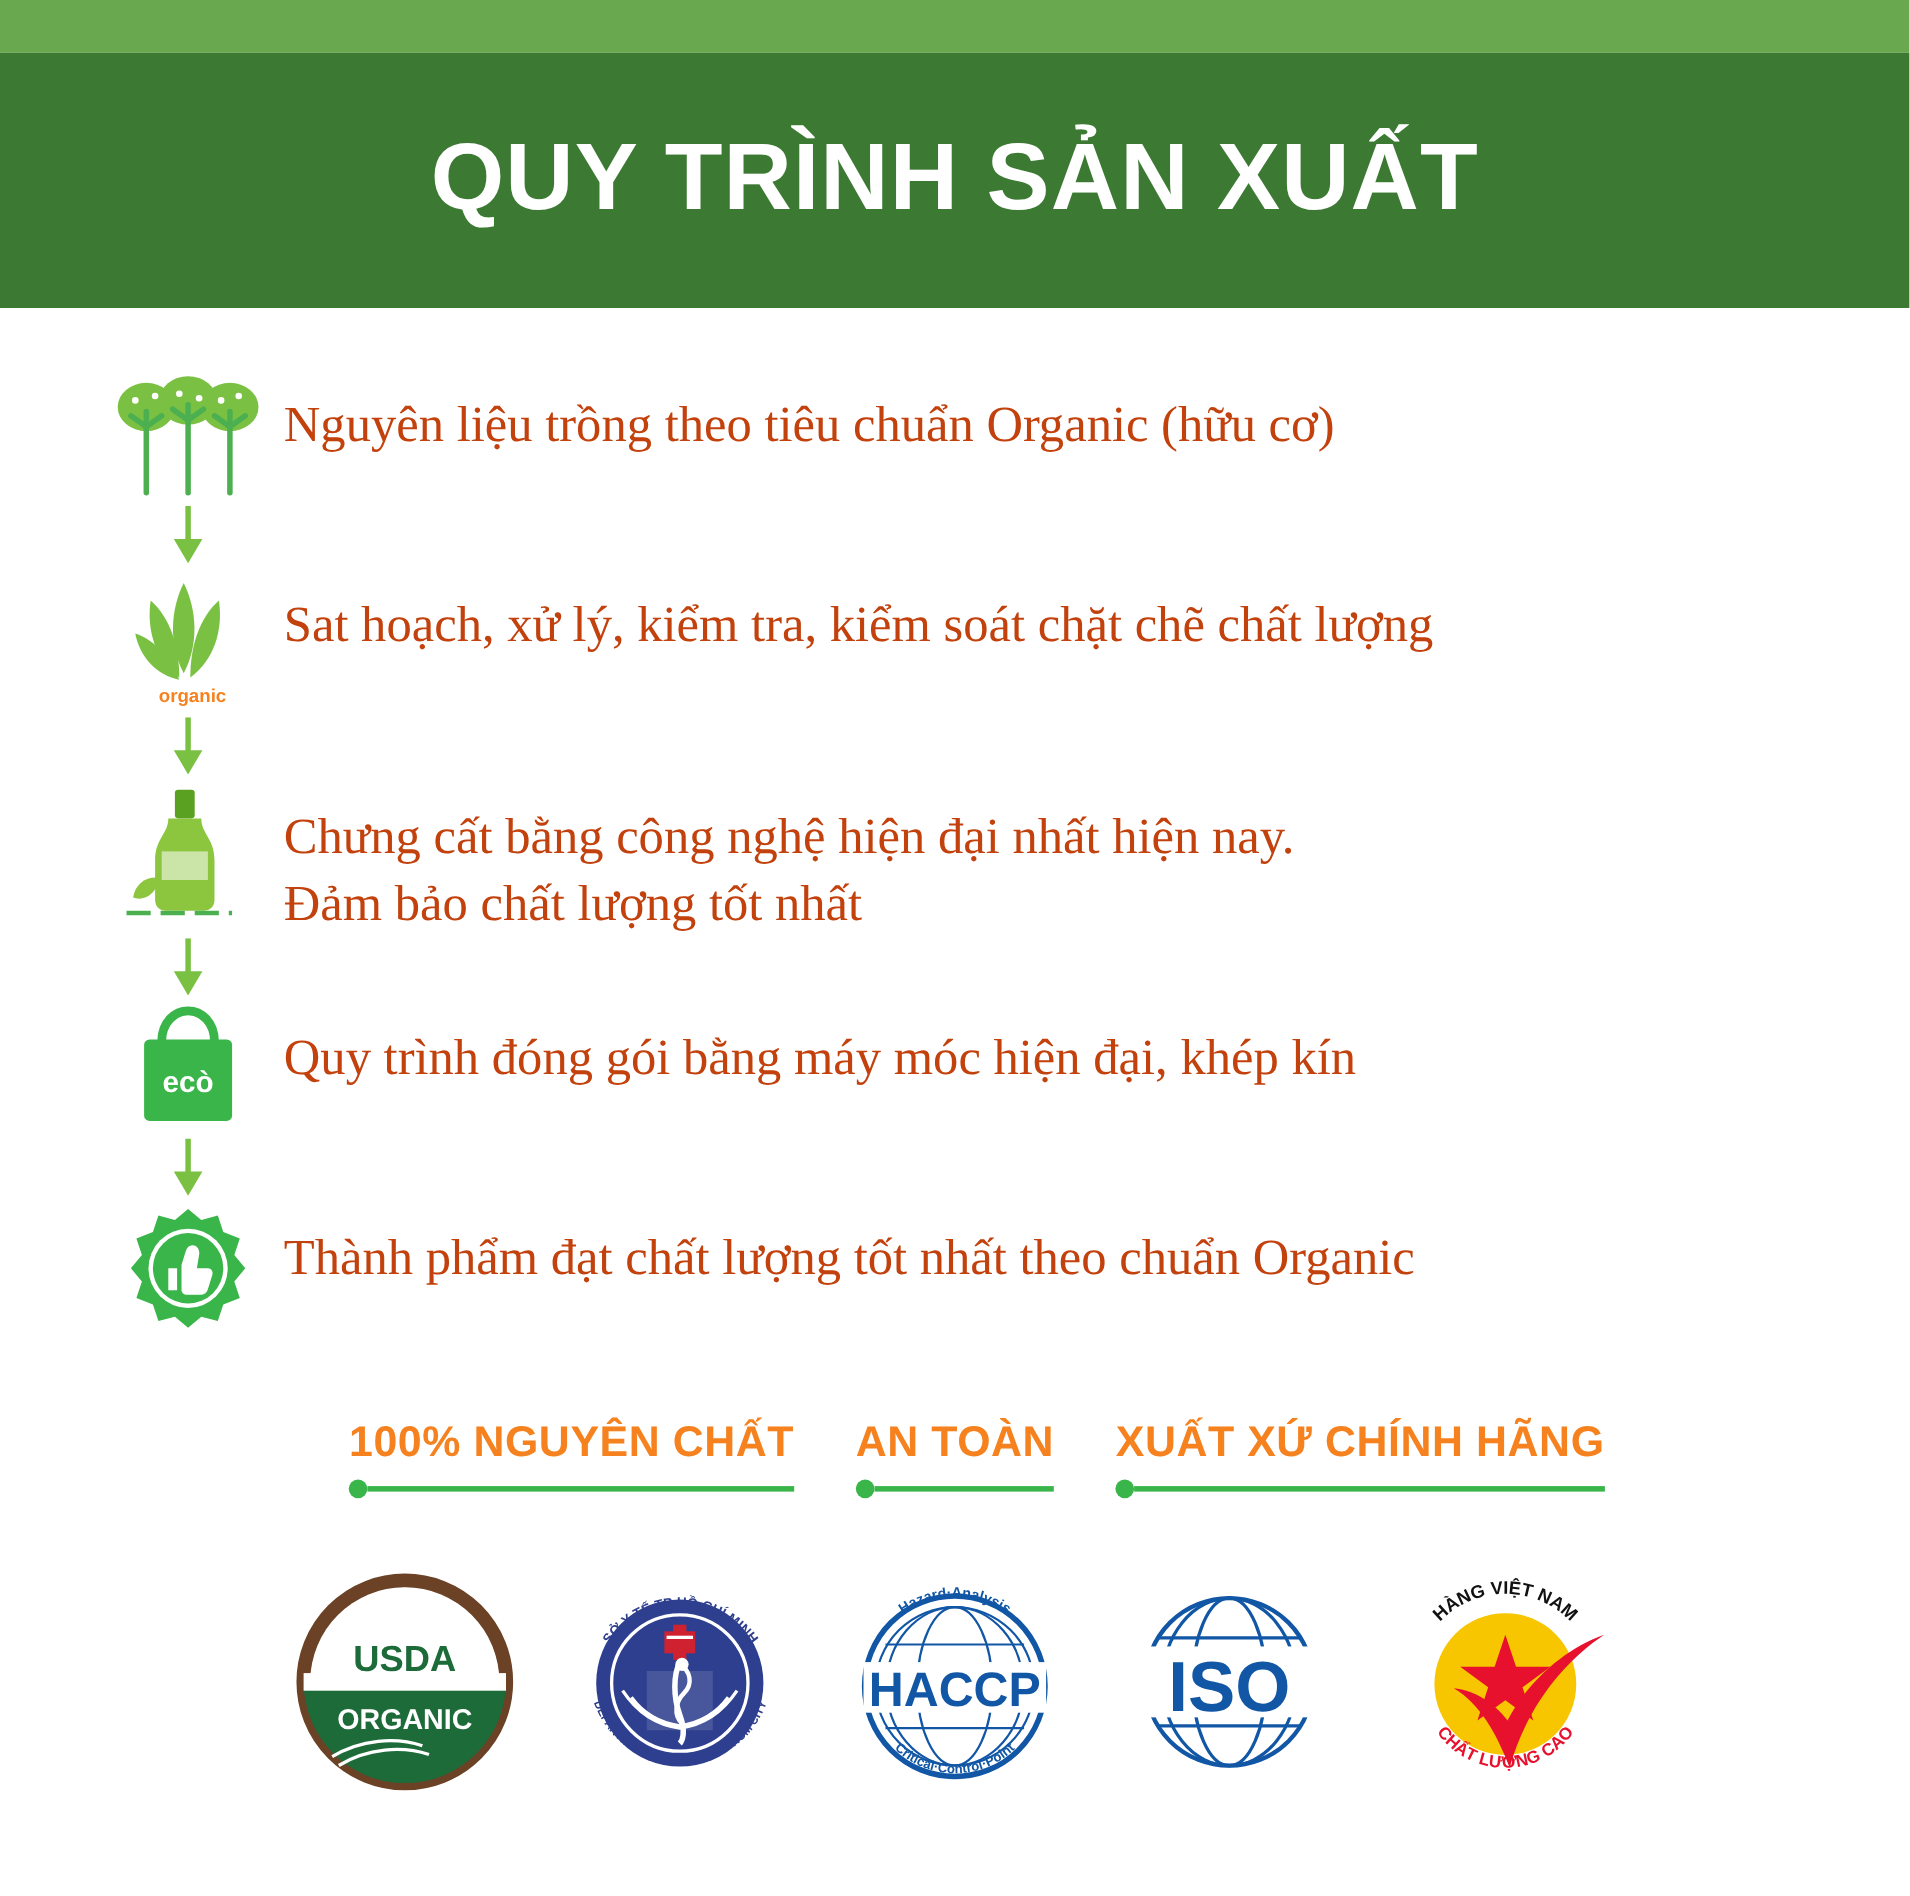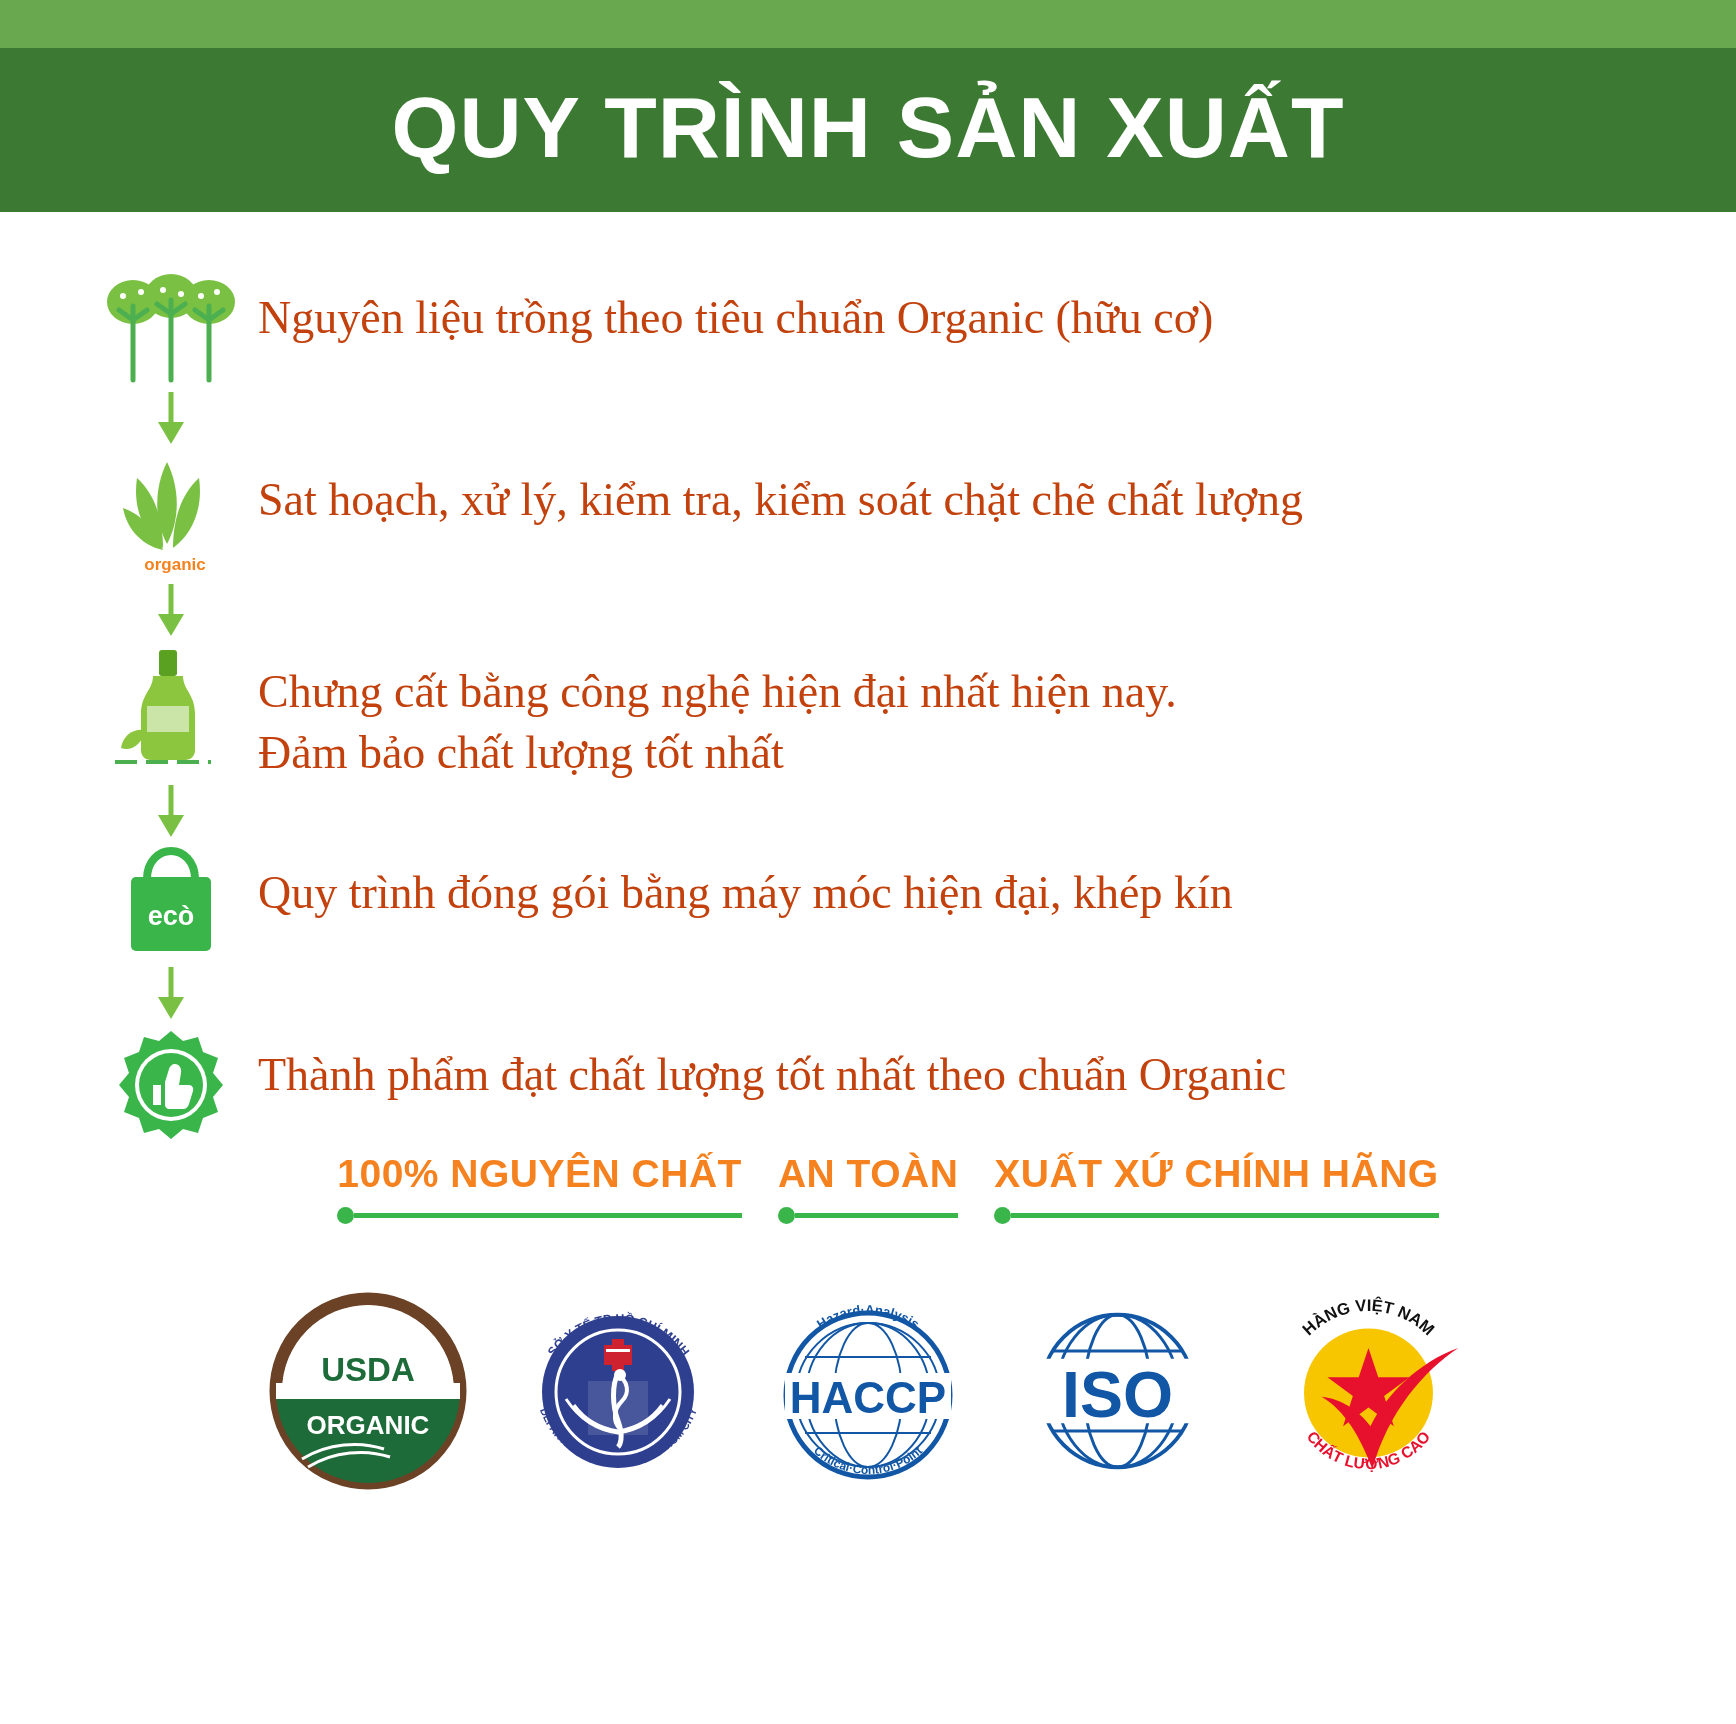--- a/index.html
+++ b/index.html
@@ -15,21 +15,21 @@
     position: relative;
   }
 
   
   .top-stripe {
     height: 48px;
     background: #6aa84f;
     width: 100%;
   }
   .header-band {
-    height: 164px;
+    height: 232px;
     background: #3c7a33;
     width: 100%;
     display: flex;
     align-items: center;
     justify-content: center;
   }
   .header-title {
     color: #ffffff;
     font-family: "Liberation Sans", sans-serif;
     font-size: 86px;
@@ -84,23 +84,24 @@
     display: flex;
     align-items: center;
     justify-content: center;
   }
   .arrow-row {
     display: flex;
   }
 
   
   .features {
-    display: flex;
-    justify-content: center;
-    gap: 36px;
+    margin-top: 70px;
+    display: flex;
+    justify-content: center;
+    gap: 56px;
     padding-left: 40px;
   }
   .feature {
     display: flex;
     flex-direction: column;
     align-items: flex-start;
   }
   .feature-label {
     font-family: "Liberation Sans", sans-serif;
     font-weight: bold;

